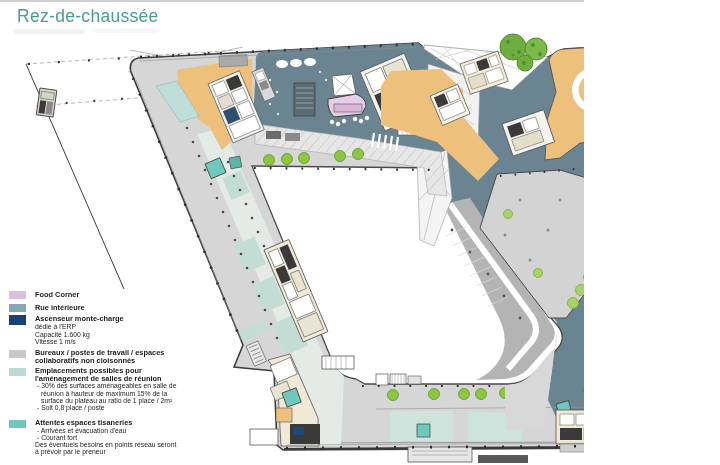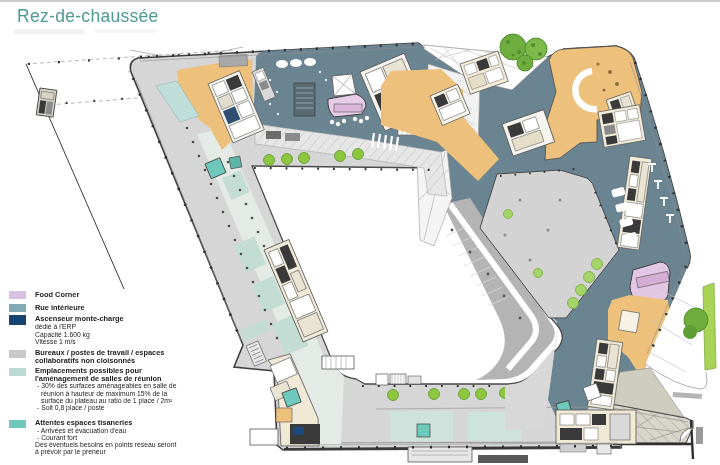--- a/index.html
+++ b/index.html
@@ -1,16 +1,16 @@
 <!DOCTYPE html>
 <html><head>
 <meta charset="utf-8">
 <style>
 html,body{margin:0;padding:0;background:#fff;}
-#page{position:relative;width:720px;height:465px;overflow:hidden;font-family:"Liberation Sans",sans-serif;}
+#page{position:relative;width:584px;height:465px;overflow:hidden;font-family:"Liberation Sans",sans-serif;}
 </style>
 </head>
 <body>
 <div id="page">
 <svg width="720" height="465" viewBox="0 0 720 465">
 <defs>
 <pattern id="hatch2" width="8" height="8" patternTransform="rotate(-45)" patternUnits="userSpaceOnUse">
 <rect width="8" height="8" fill="#d8d5ca"></rect>
           <line x1="0" y1="0" x2="0" y2="8" stroke="#99948a" stroke-width="0.8"></line>
 </pattern>

